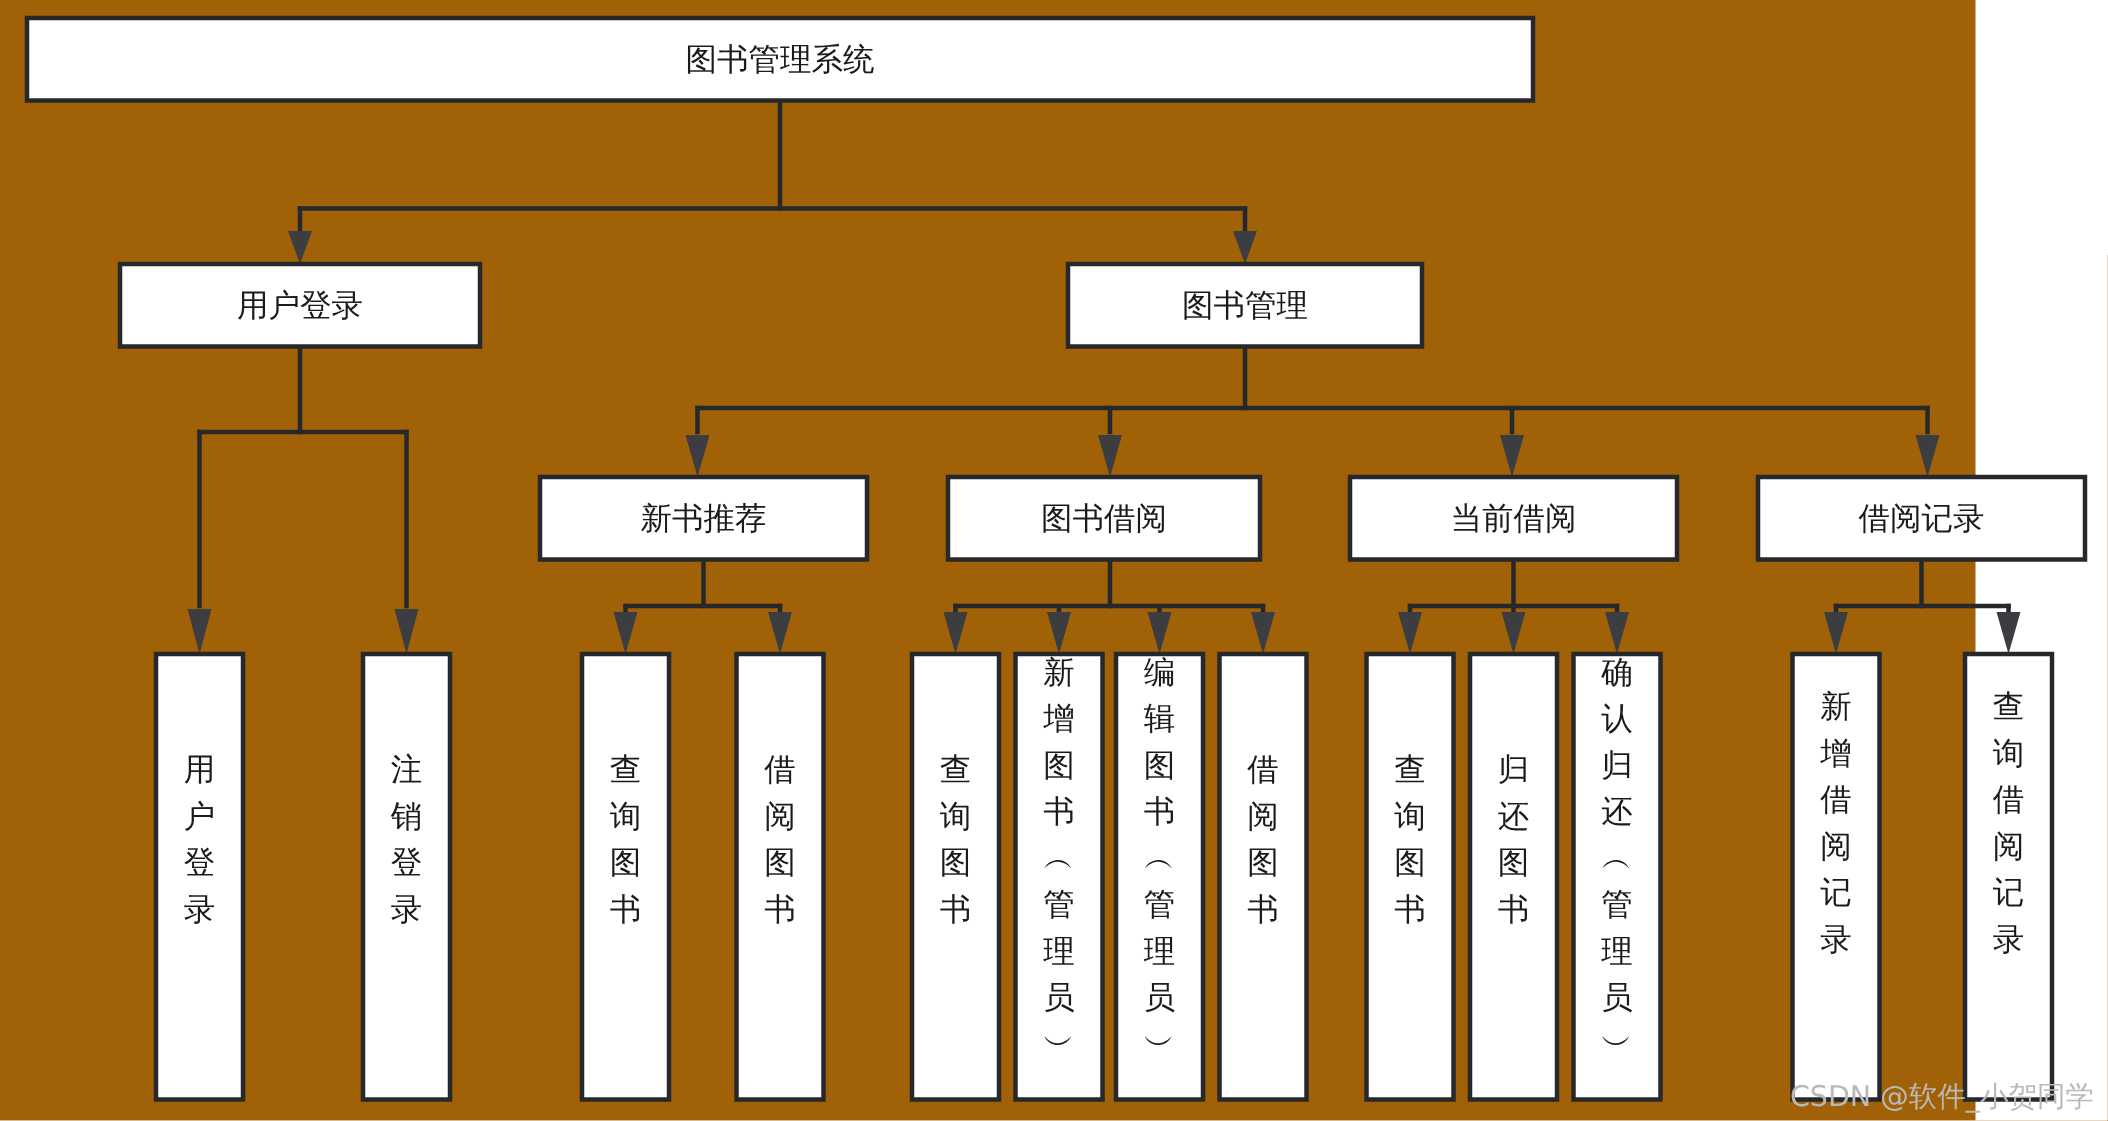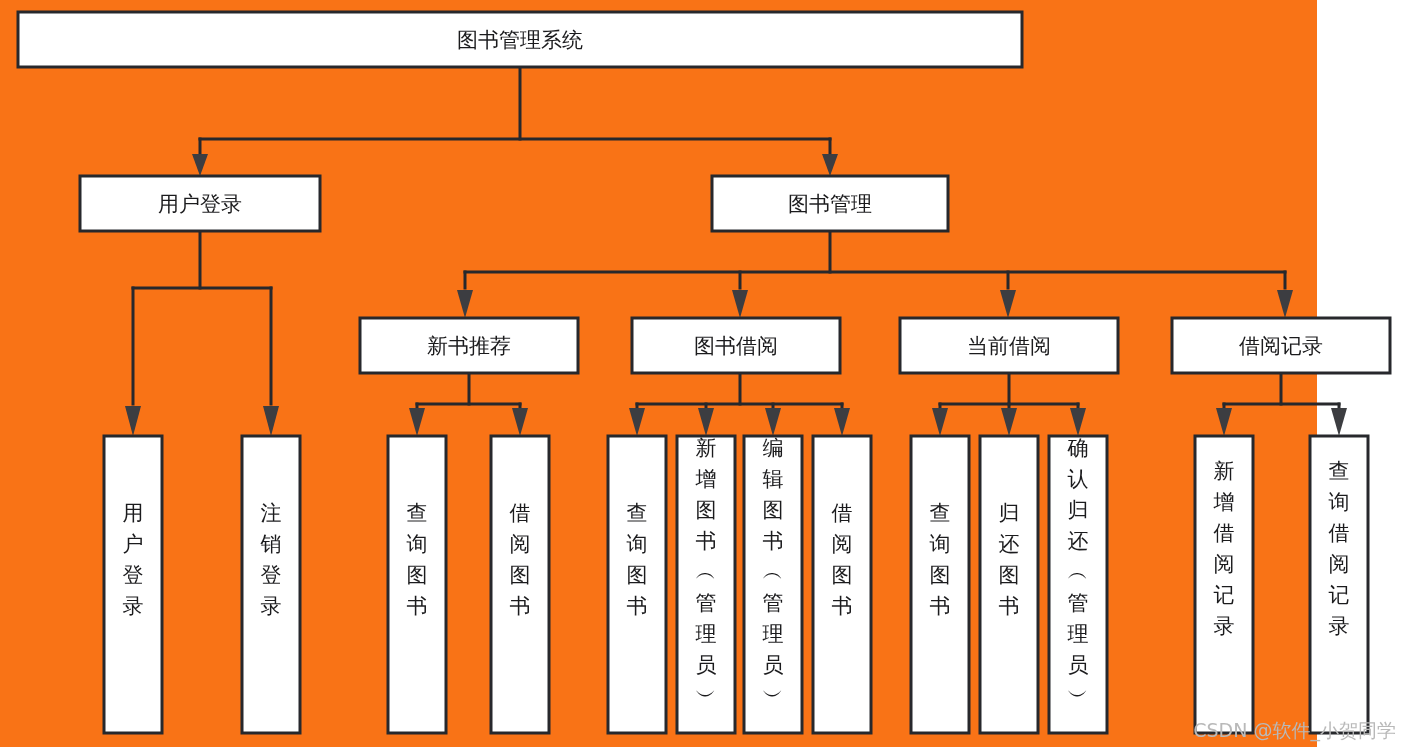--- a/index.html
+++ b/index.html
@@ -11,21 +11,21 @@
   body {
     width: 1405px;
     height: 747px;
     font-family: "DejaVu Sans", "Liberation Sans", sans-serif;
     overflow: hidden;
   }
   #diagram-root {
     position: relative;
     width: 1317px;
     height: 747px;
-    background: #f97316;
+    background: #a16207;
   }
   svg#diagram-svg {
     position: absolute;
     left: 0;
     top: 0;
     width: 1405px;
     height: 747px;
     display: block;
   }
   .node-box {

